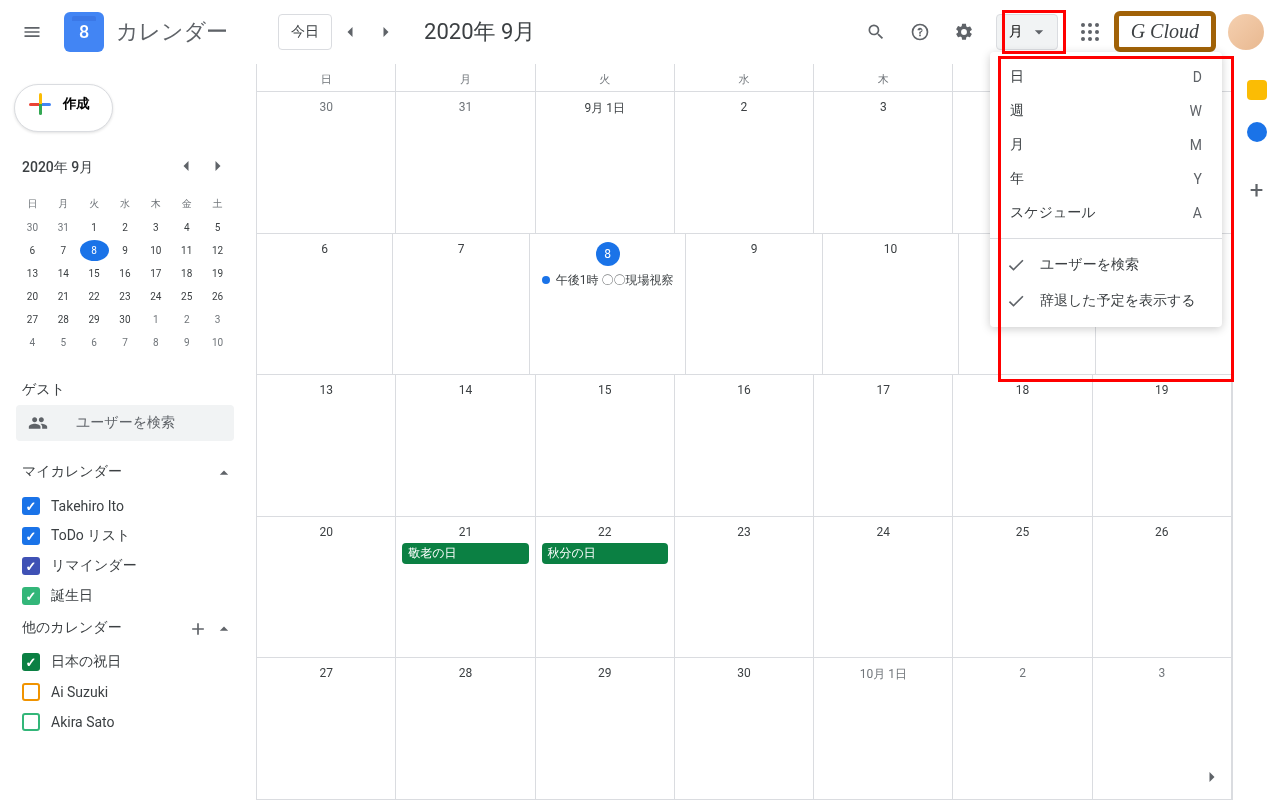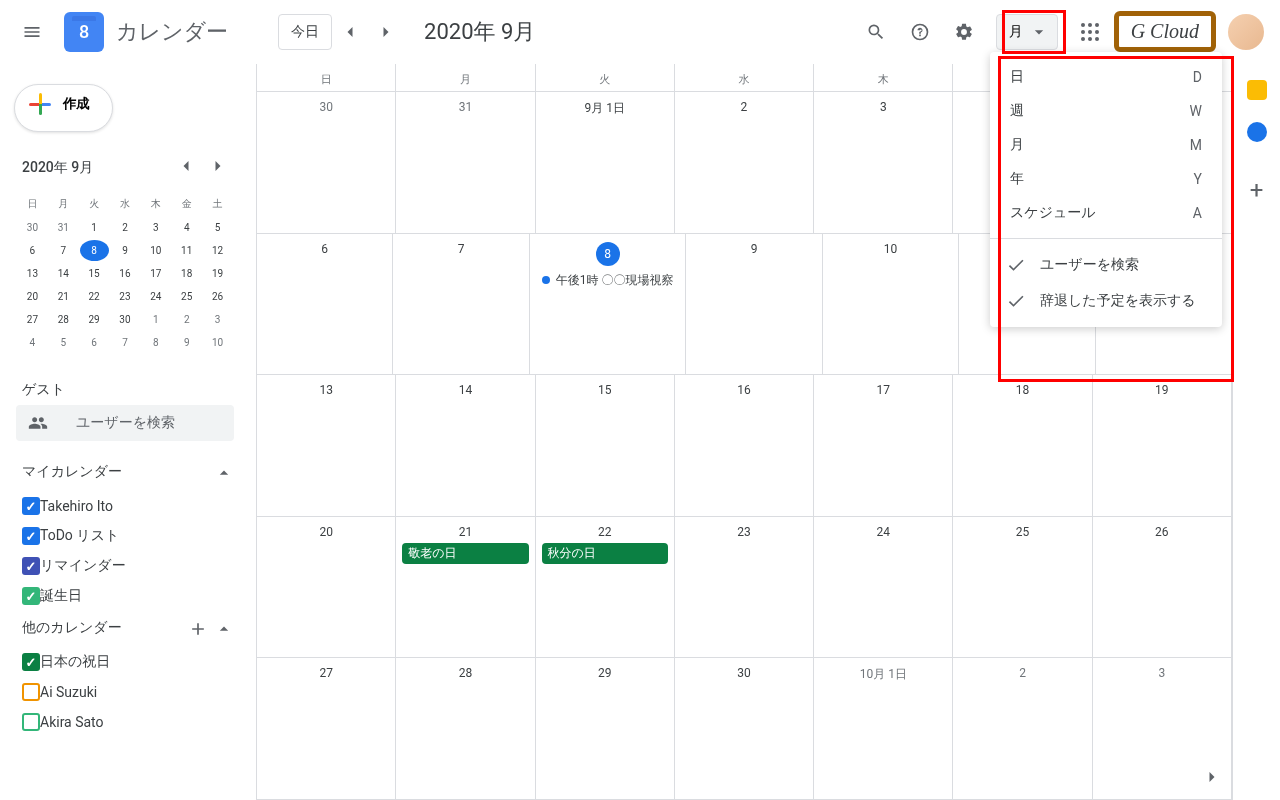--- a/index.html
+++ b/index.html
@@ -35,21 +35,21 @@
 .mini-grid { display: grid; grid-template-columns: repeat(7, 1fr); gap: 2px; font-size: 10px; }
 .mini-dow { text-align: center; color: #70757a; font-weight: 500; padding: 4px 0; }
 .mini-day { text-align: center; padding: 5px 0; border-radius: 50%; cursor: pointer; color: #3c4043; }
 .mini-day.off { color: #70757a; }
 .mini-day.today { background: #1a73e8; color: #fff; }
 .section-title { font-size: 14px; color: #3c4043; margin: 14px 0 6px 14px; }
 .search-user { background: #f1f3f4; border-radius: 4px; height: 36px; display: flex; align-items: center; padding: 0 12px; gap: 28px; margin: 4px 8px 14px; color: #5f6368; cursor: pointer; }
 .sec-head { display: flex; align-items: flex-start; justify-content: space-between; padding: 8px 8px 8px 14px; cursor: pointer; gap: 40px; }
 .sec-head .actions { display: flex; gap: 6px; color: #5f6368; }
 .cal-list { padding: 0 8px; }
-.cal-item { display: flex; align-items: center; gap: 0; padding: 6px 6px; cursor: pointer; }
+.cal-item { display: flex; align-items: center; gap: 11px; padding: 6px 6px; cursor: pointer; }
 .chk { width: 18px; height: 18px; border-radius: 3px; display: flex; align-items: center; justify-content: center; color: #fff; flex-shrink: 0; }
 .chk.checked::after { content: '✓'; font-size: 13px; font-weight: bold; }
 .chk.empty { background: #fff; border: 2px solid; }
 .cal-item span { font-size: 14px; color: #3c4043; }
 .main { flex: 1; display: flex; border-left: 1px solid #dadce0; }
 .grid-wrap { flex: 1; display: flex; flex-direction: column; }
 .dow-row { display: grid; grid-template-columns: repeat(7, 1fr); border-bottom: 1px solid #dadce0; }
 .dow-cell { text-align: center; font-size: 11px; color: #70757a; padding: 8px 0 4px; border-right: 1px solid #dadce0; font-weight: 500; }
 .weeks { flex: 1; display: grid; grid-template-rows: repeat(5, 1fr); }
 .week { display: grid; grid-template-columns: repeat(7, 1fr); border-bottom: 1px solid #dadce0; }

